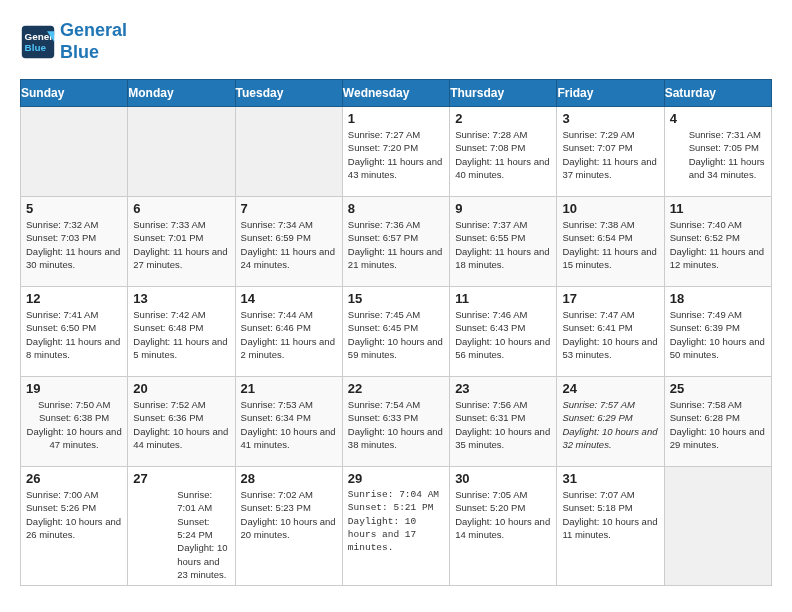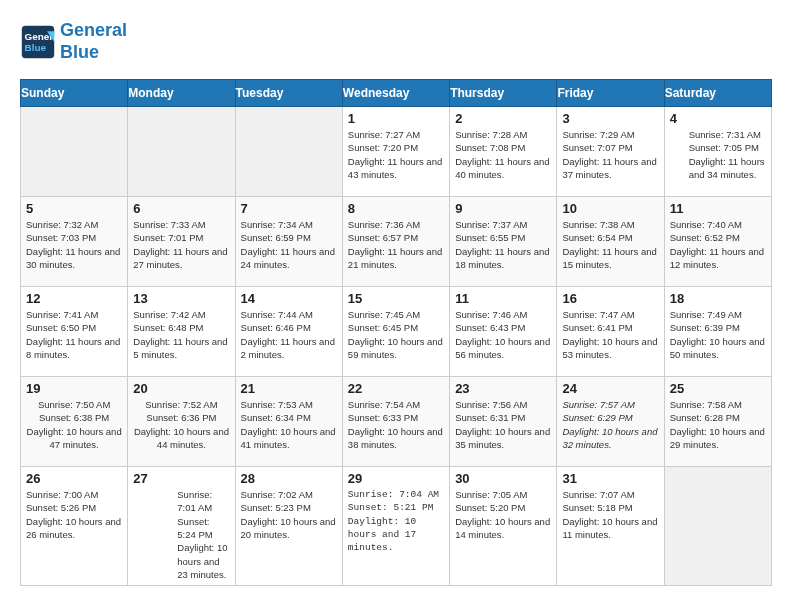--- a/index.html
+++ b/index.html
@@ -222,42 +222,42 @@
 Sunset: 6:45 PM
 Daylight: 10 hours and 59 minutes.</div>
         </td>
         <td>
           <span class="day-num">11</span>
           <div class="day-info" style="white-space: pre-line;">Sunrise: 7:46 AM
 Sunset: 6:43 PM
 Daylight: 10 hours and 56 minutes.</div>
         </td>
         <td>
-          <span class="day-num">16</span>
+          <span class="day-num">17</span>
           <div class="day-info" style="white-space: pre-line;">Sunrise: 7:47 AM
 Sunset: 6:41 PM
 Daylight: 10 hours and 53 minutes.</div>
         </td>
         <td>
           <span class="day-num">18</span>
           <div class="day-info" style="white-space: pre-line;">Sunrise: 7:49 AM
 Sunset: 6:39 PM
 Daylight: 10 hours and 50 minutes.</div>
         </td>
       </tr>
       <tr>
         <td>
           <span class="day-num">19</span>
           <div class="day-info" style="white-space: pre-line; text-align: center;">Sunrise: 7:50 AM
 Sunset: 6:38 PM
 Daylight: 10 hours and 47 minutes.</div>
         </td>
         <td>
           <span class="day-num">20</span>
-          <div class="day-info" style="white-space: pre-line; text-align: center;">Sunrise: 7:52 AM
+          <div class="day-info" style="white-space: pre-line;">Sunrise: 7:52 AM
 Sunset: 6:36 PM
 Daylight: 10 hours and 44 minutes.</div>
         </td>
         <td>
           <span class="day-num">21</span>
           <div class="day-info" style="white-space: pre-line;">Sunrise: 7:53 AM
 Sunset: 6:34 PM
 Daylight: 10 hours and 41 minutes.</div>
         </td>
         <td>

